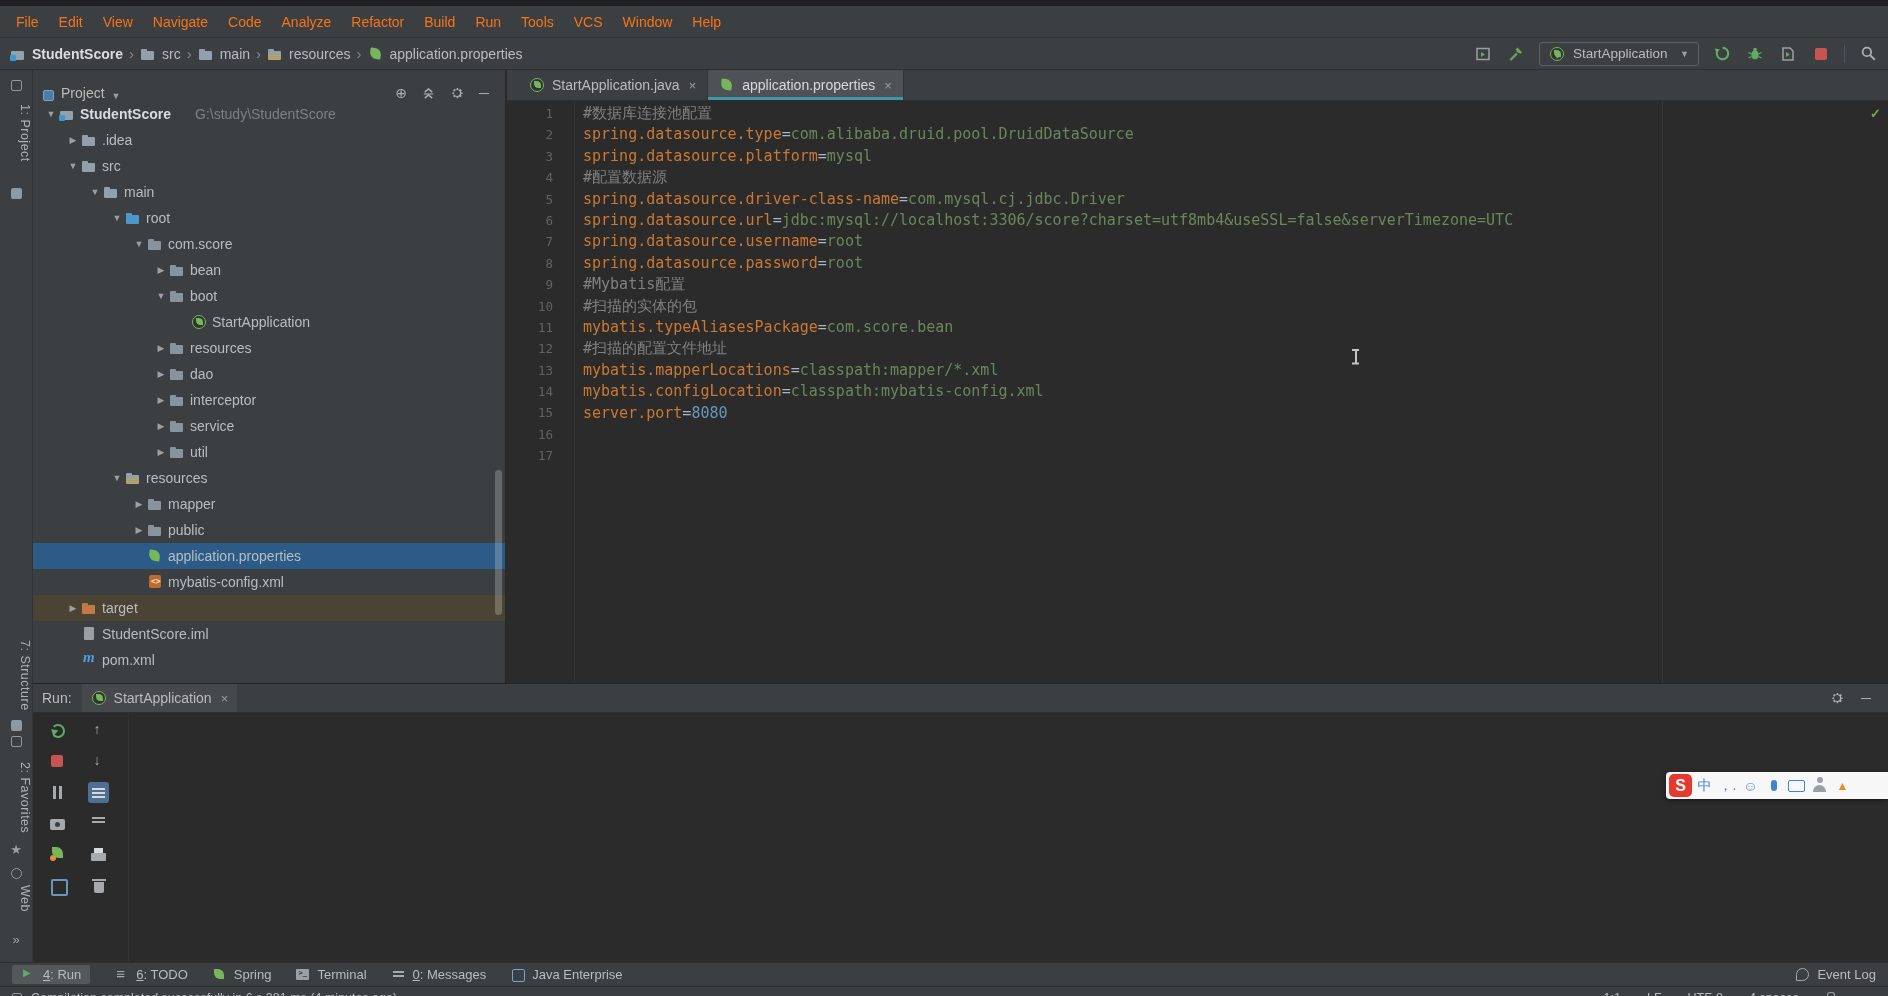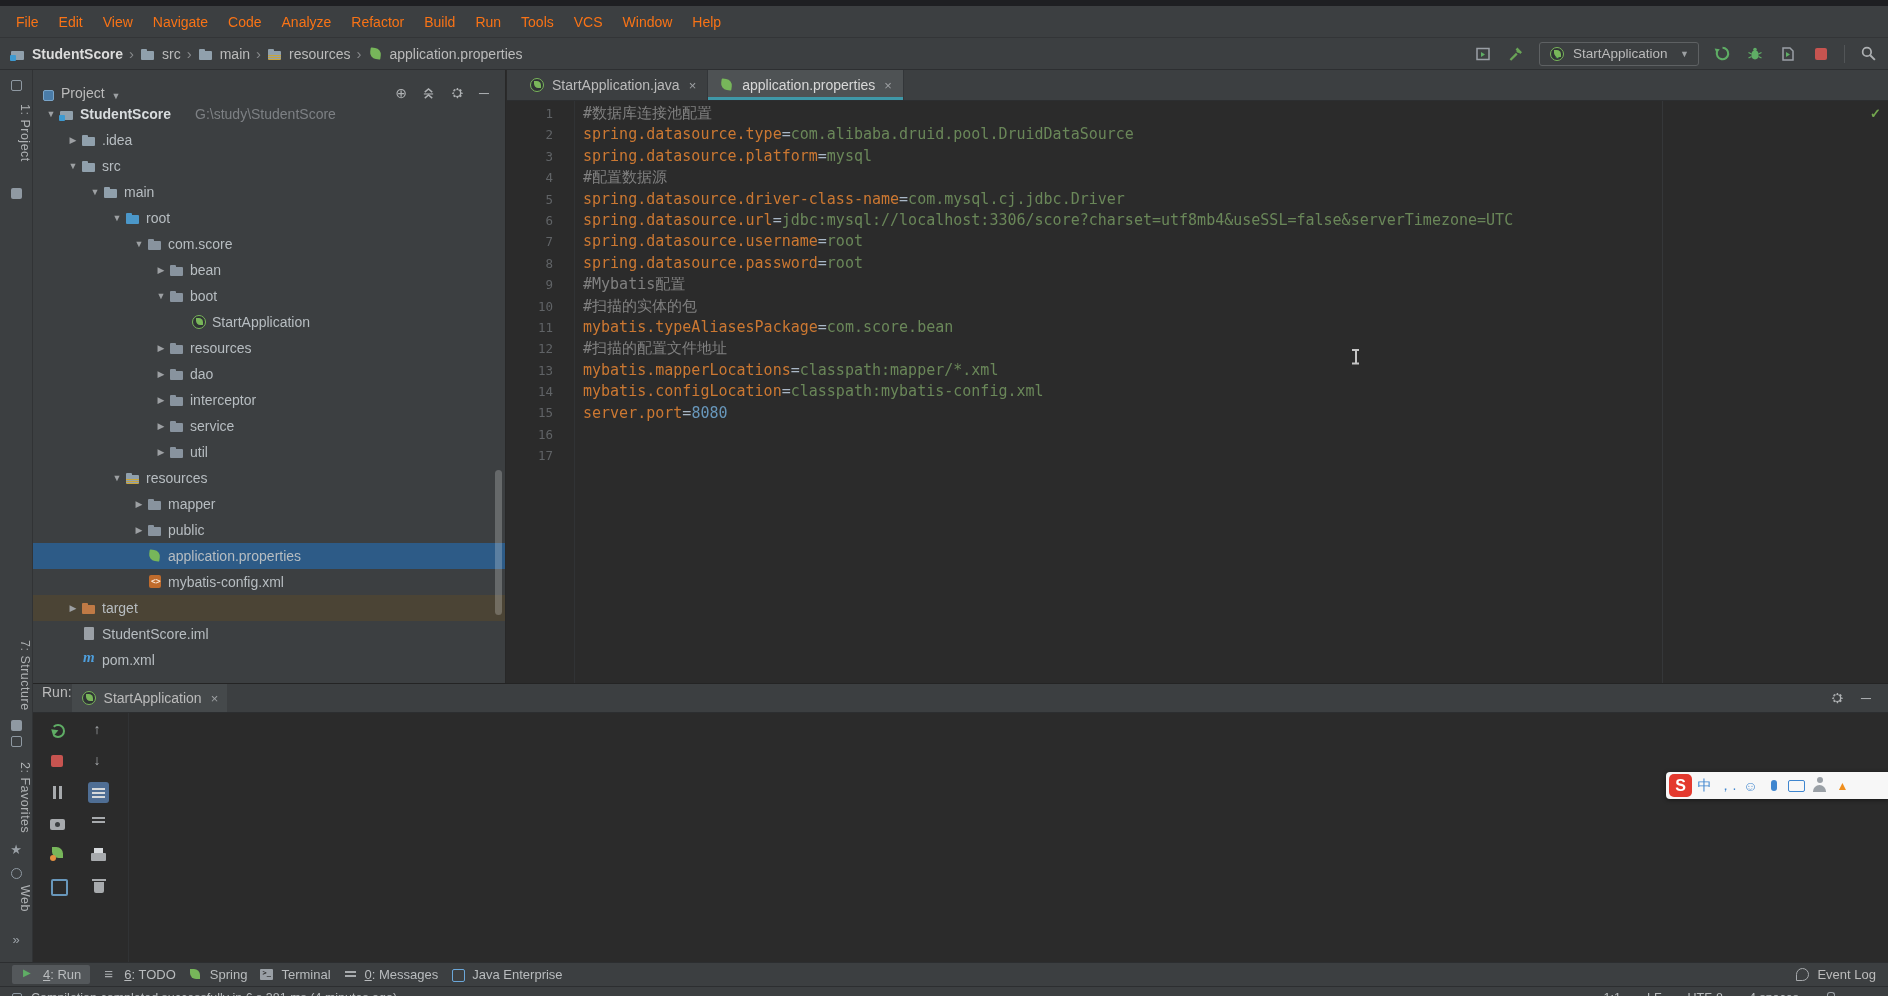--- a/index.html
+++ b/index.html
@@ -79,21 +79,21 @@
   .cl{min-height:21.4px}
   .tk-com{color:#808080}.tk-key{color:#cc7832}.tk-eq{color:#a9b7c6}.tk-val{color:#6a8759}.tk-num{color:#6897bb}
   #margin-line{position:absolute;left:1155px;top:31px;bottom:0;width:1px;background:#353739}
   #inspect-ok{position:absolute;right:7px;top:36px;color:#73a74e;font-weight:bold;font-size:13px}
   #ibeam{position:absolute;left:844px;top:279px;width:9px;height:15px}
   #ibeam::before{content:"";position:absolute;left:4px;top:0;width:1.5px;height:15px;background:#c4c4c4}
   #ibeam::after{content:"";position:absolute;left:1px;top:0;width:7px;height:1.5px;background:#c4c4c4;box-shadow:0 13.5px 0 #c4c4c4}
 
   
   #run-panel{position:absolute;left:33px;top:683px;right:0;height:279px;background:#2b2b2b;border-top:1px solid #242424}
-  #run-header{height:29px;background:#3c3f41;display:flex;padding:0 9px;border-bottom:1px solid #2c2e30}
+  #run-header{height:29px;background:#3c3f41;display:flex;align-items:center;padding:0 9px;gap:10px;border-bottom:1px solid #2c2e30}
   #run-tab{display:flex;align-items:center;gap:6px;background:#45494b;height:100%;padding:0 9px}
   #run-actions{margin-left:auto;display:flex;align-items:center;gap:17px;padding-right:8px}
   #run-body{display:flex;height:249px}
   #run-toolbar{width:96px;border-right:1px solid #313335;display:flex;padding-top:7px}
   .rt-col{width:34px;display:flex;flex-direction:column;align-items:center;gap:10px;margin-left:7px}
   .ci{width:21px;height:21px;position:relative;border-radius:3px}
   .ci.sel{background:#4f6e94}
   .ci-rerun::before{content:"";position:absolute;left:4px;top:4px;width:10px;height:10px;border:2px solid #5fad65;border-left-color:transparent;border-radius:50%}
   .ci-rerun::after{content:"";position:absolute;left:0;top:6px;border:4px solid transparent;border-right:6px solid #5fad65;transform:rotate(40deg)}
   .ci-stop::before{content:"";position:absolute;left:4px;top:4px;width:12px;height:12px;background:#c75450;border-radius:2px}
@@ -502,21 +502,21 @@
     <span class="ime ime-chinese-mode">中</span>
     <span class="ime ime-punctuation">，.</span>
     <span class="ime ime-emoji">☺</span>
     <span class="ime ime-microphone"></span>
     <span class="ime ime-keyboard"></span>
     <span class="ime ime-person"></span>
     <span class="ime ime-toolbox">▲</span>
   </div>
 
 <div id="bottom-bar">
-  <span id="bb-items" style="display:flex;gap:12px;align-items:center">
+  <span id="bb-items" style="display:flex;gap:24px;align-items:center">
       <span class="bb-item active">
         <span class="bi bi-run-play"></span>
         <span><span class="bb-key">4</span>: Run</span>
       </span>
       <span class="bb-item">
         <span class="bi bi-todo-list"></span>
         <span><span class="bb-key">6</span>: TODO</span>
       </span>
       <span class="bb-item">
         <span class="bi bi-spring-leaf"></span>

